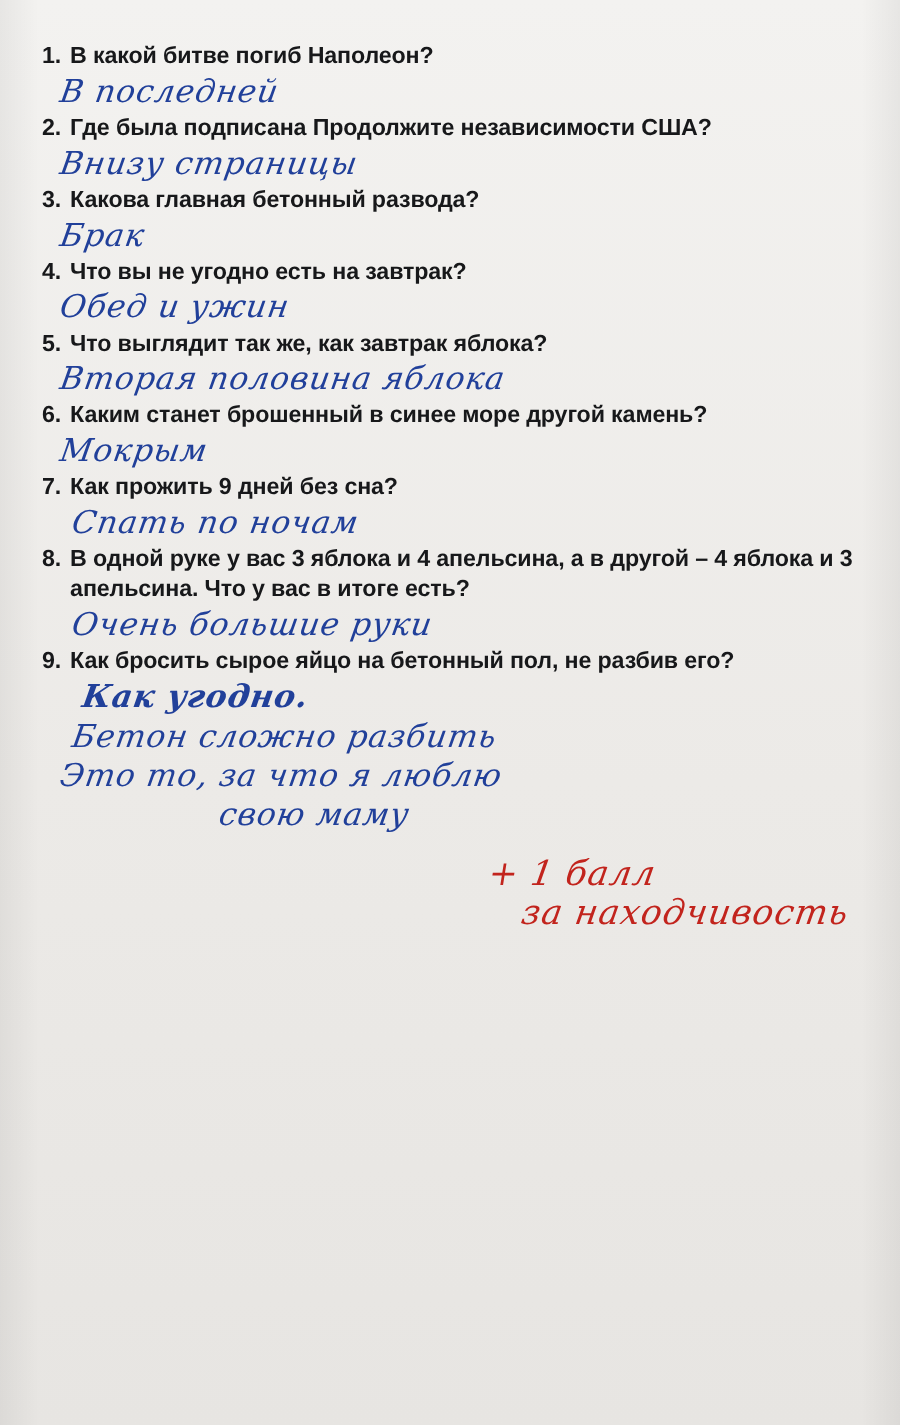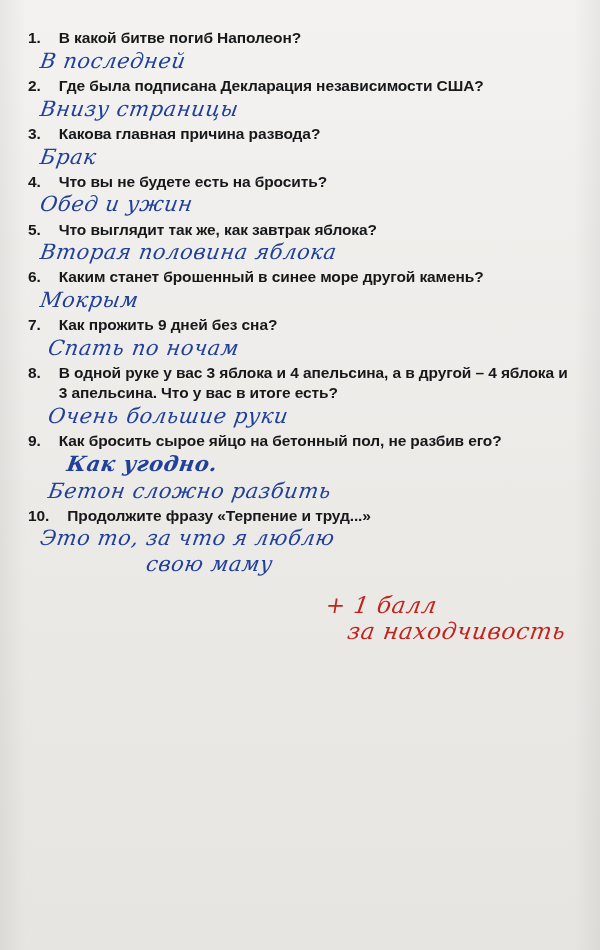--- a/index.html
+++ b/index.html
@@ -49,21 +49,20 @@
     color: #17181a;
     letter-spacing: -0.1px;
   }
   .num {
     flex: 0 0 auto;
     margin-right: 6px;
     font-weight: bold;
   }
   .qtext {
     flex: 1 1 auto;
-    margin-left: 12px;
   }
   .a {
     font-family: "DejaVu Serif", serif;
     font-style: italic;
     color: #21409a;
     font-size: 21px;
     line-height: 1.05;
     letter-spacing: 0.6px;
     transform: skewX(-9deg);
     transform-origin: left top;
@@ -112,37 +111,37 @@
       <div class="q">
         <span class="num">1.</span>
         <span class="qtext">В какой битве погиб Наполеон?</span>
       </div>
       <div class="a">В последней</div>
     </div>
 
     <div class="qa">
       <div class="q">
         <span class="num">2.</span>
-        <span class="qtext">Где была подписана Декларация независимости США?</span>
+        <span class="qtext">Где была подписана Продолжите независимости США?</span>
       </div>
       <div class="a">Внизу страницы</div>
     </div>
 
     <div class="qa">
       <div class="q">
         <span class="num">3.</span>
-        <span class="qtext">Какова главная причина развода?</span>
+        <span class="qtext">Какова главная бетонный развода?</span>
       </div>
       <div class="a">Брак</div>
     </div>
 
     <div class="qa">
       <div class="q">
         <span class="num">4.</span>
-        <span class="qtext">Что вы не будете есть на бросить?</span>
+        <span class="qtext">Что вы не угодно есть на завтрак?</span>
       </div>
       <div class="a">Обед и ужин</div>
     </div>
 
     <div class="qa">
       <div class="q">
         <span class="num">5.</span>
         <span class="qtext">Что выглядит так же, как завтрак яблока?</span>
       </div>
       <div class="a">Вторая половина яблока</div>
@@ -174,24 +173,20 @@
 
     <div class="qa">
       <div class="q">
         <span class="num">9.</span>
         <span class="qtext"><span>Как бросить сырое яйцо на бетонный пол, не разбив его?</span><span class="a-inline">Как угодно.</span></span>
       </div>
       <div class="a indent-1">Бетон сложно разбить</div>
     </div>
 
     <div class="qa">
-      <div class="q">
-        <span class="num">10.</span>
-        <span class="qtext">Продолжите фразу «Терпение и труд...»</span>
-      </div>
       <div class="a">Это то, за что я люблю</div>
       <div class="a indent-3">свою маму</div>
     </div>
 
     <div class="sig">
       <span>+ 1 балл</span>
       <span class="line2">за находчивость</span>
     </div>
 
   </div>

